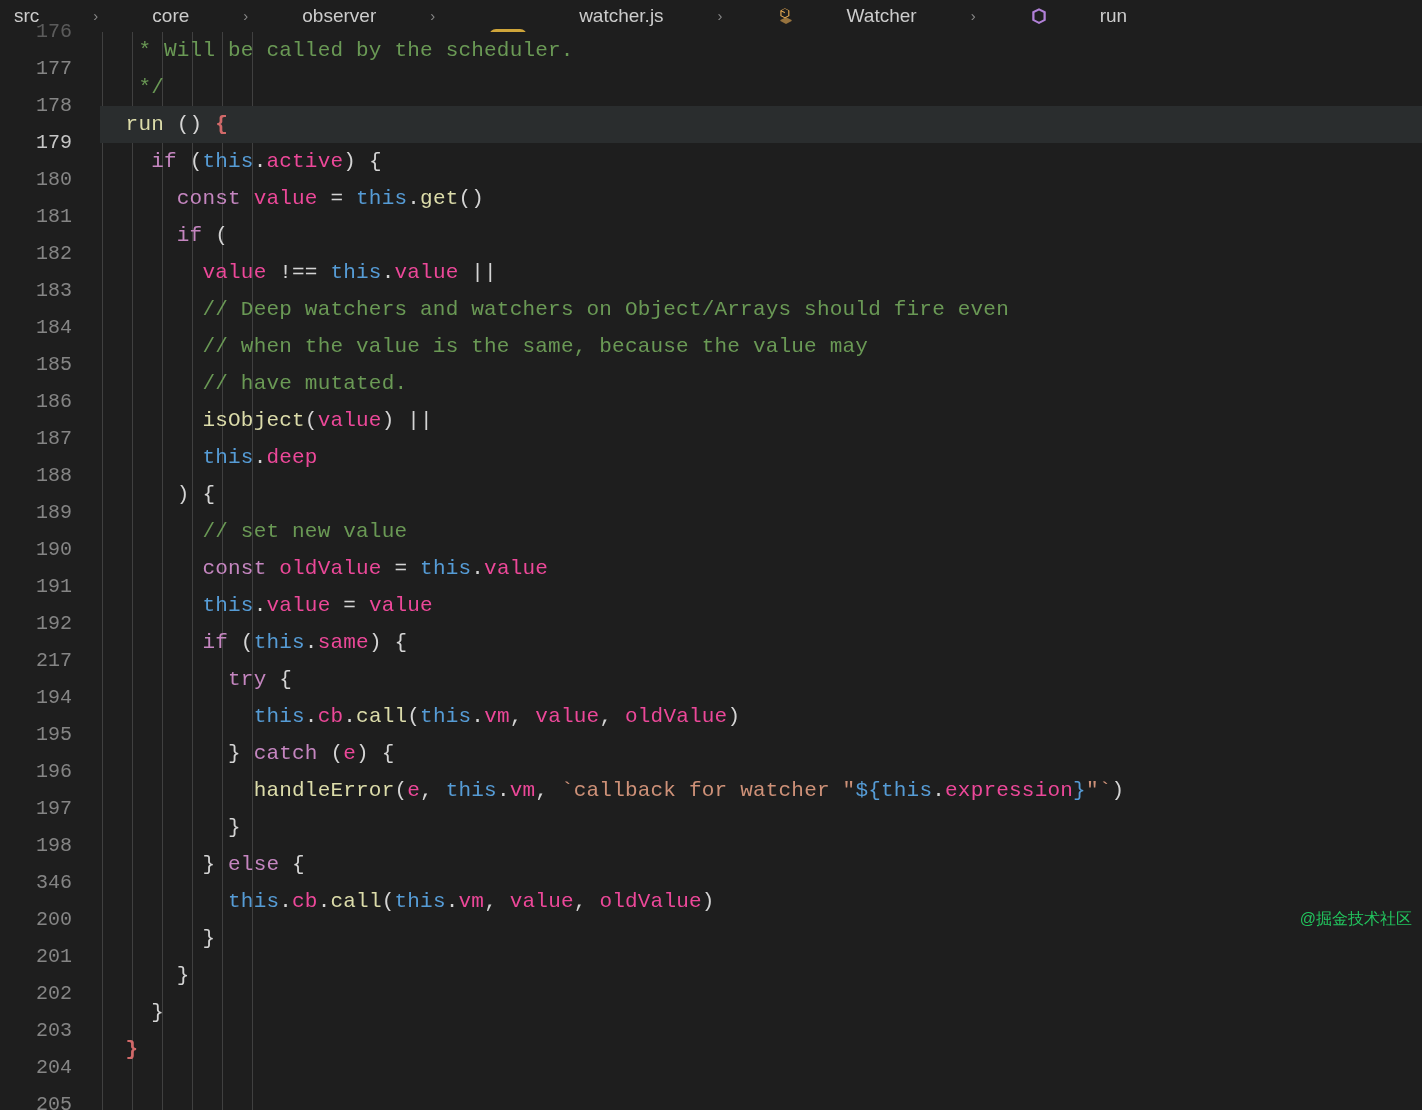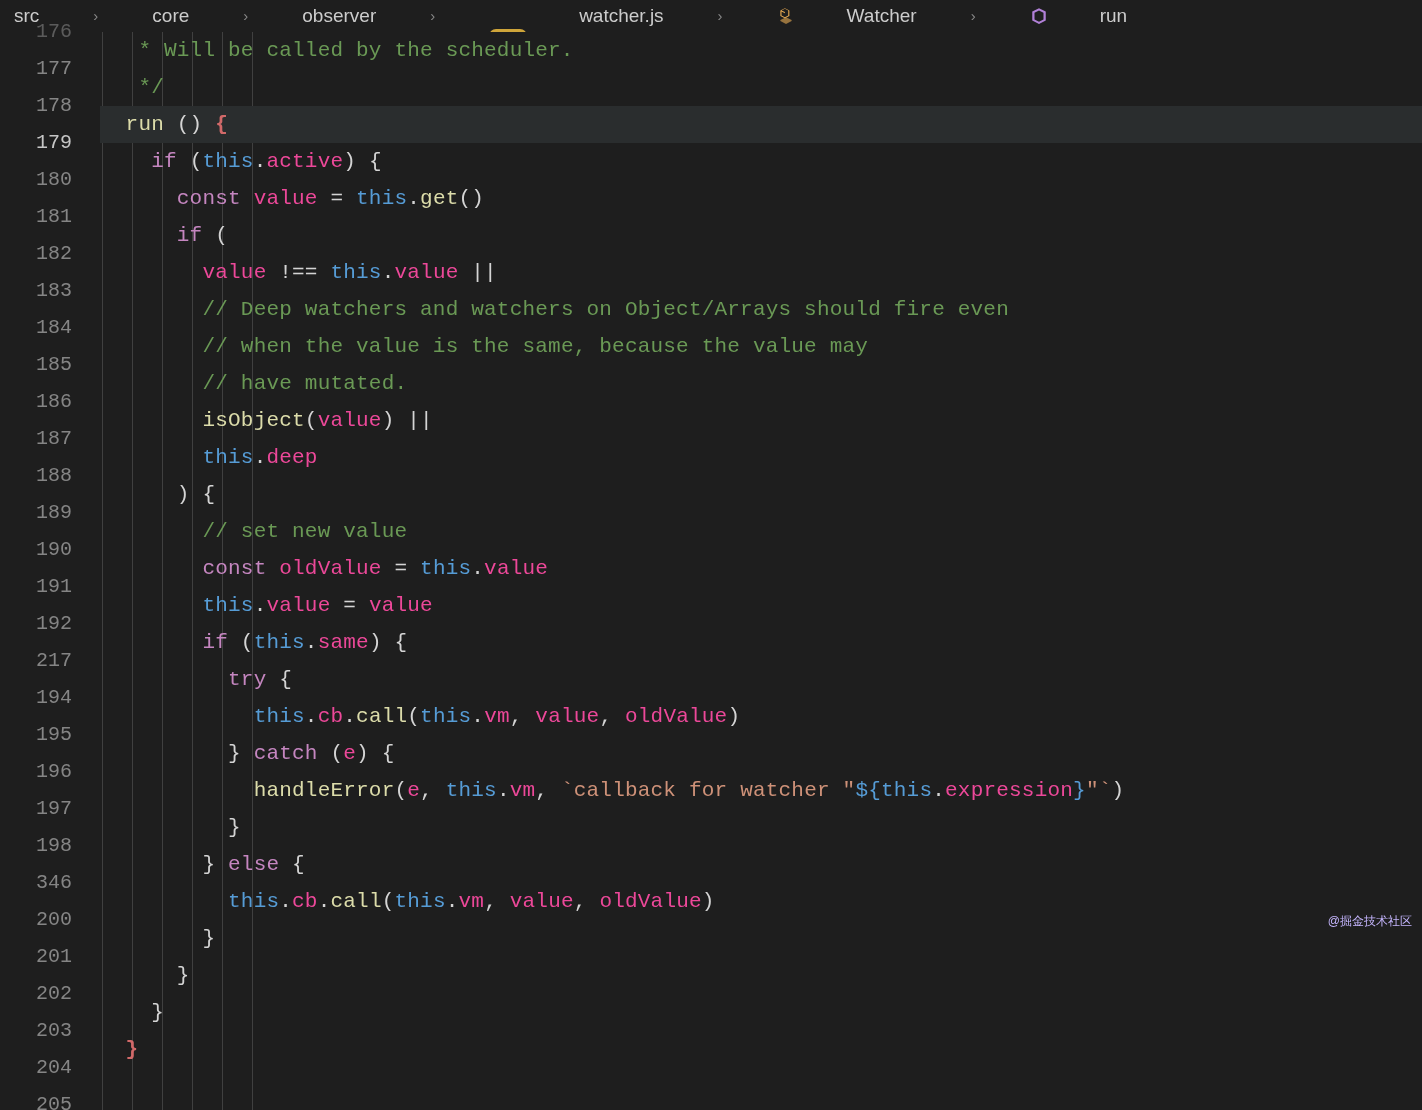--- a/index.html
+++ b/index.html
@@ -30,21 +30,21 @@
   .c-kw     { color: #c586c0; }   
   .c-blue   { color: #569cd6; }   
   .c-var    { color: #ec4899; text-align: center; }   
   .c-fn     { color: #dcdcaa; }   
   .c-pun    { color: #d4d4d4; }   
   .c-com    { color: #6a9955; }
   .c-str    { color: #ce9178; }   
   .c-tplpun { color: #569cd6; }   
   .c-bracered { color: #d16969; font-weight: bold; }
 
-  .watermark { position: absolute; right: 10px; bottom: 180px; color: #c4b5fd; font-size: 12px; font-family: -apple-system, sans-serif; text-align: right; }
+  .watermark { position: absolute; right: 10px; bottom: 180px; color: #22c55e; font-size: 16px; font-family: -apple-system, sans-serif; text-align: right; }
 </style>
 </head>
 <body>
 
 <div class="breadcrumb">
   <span class="lbl">src</span>
   <span class="chev">›</span>
   <span class="lbl">core</span>
   <span class="chev">›</span>
   <span class="lbl">observer</span>

